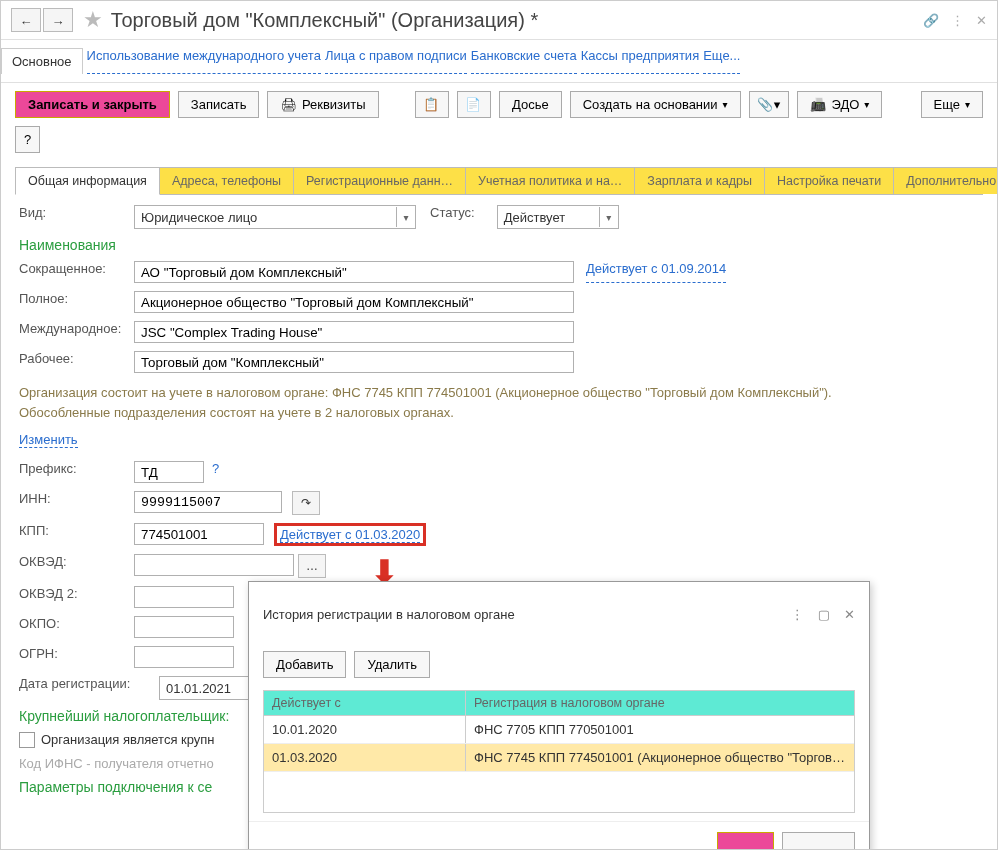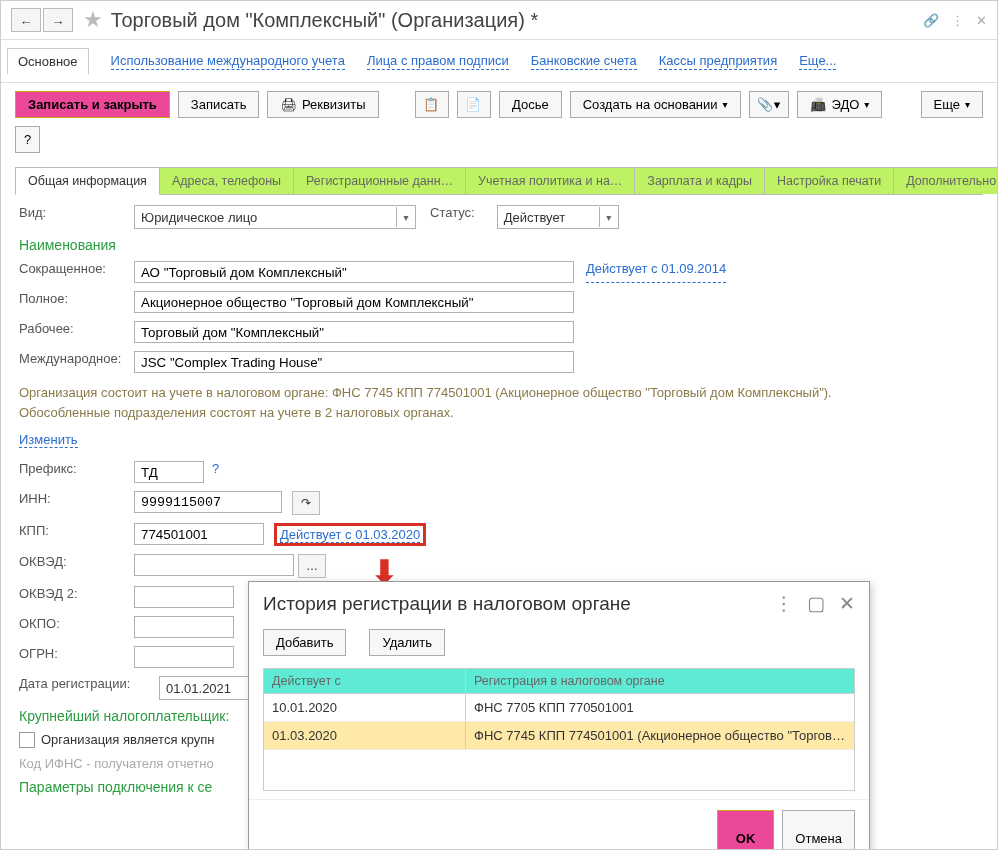--- a/index.html
+++ b/index.html
@@ -2,48 +2,48 @@
 <html><head>
 <meta charset="utf-8">
 <style>
 html,body{margin:0;padding:0;font-family:Arial,sans-serif;font-size:13px;color:#333;background:#fff}
 .window{width:998px;height:850px;border:1px solid #ccc;box-sizing:border-box;position:relative;overflow:hidden}
 .titlebar{display:flex;align-items:center;padding:6px 10px;border-bottom:1px solid #e0e0e0}
 .nav-btn{width:28px;height:22px;border:1px solid #bbb;background:#f5f5f5;margin-right:2px;display:flex;align-items:center;justify-content:center;cursor:pointer}
 .star{color:#bbb;font-size:22px;margin:0 8px}
 .title{font-size:20px;color:#444}
 .win-actions{margin-left:auto;display:flex;gap:12px;color:#aaa}
-.nav-links{padding:8px 6px;display:flex;gap:22px;align-items:center;border-bottom:1px solid #e0e0e0}
+.nav-links{padding:8px 0;display:flex;gap:4px;border-bottom:1px solid #e0e0e0}
 .nav-link{color:#2a6dce;text-decoration:none;cursor:pointer}
 .nav-link.dashed{border-bottom:1px dashed #2a6dce;padding-bottom:1px}
 .tab-active{border:1px solid #ccc;border-bottom:none;padding:5px 10px;background:#fff;color:#333}
 .toolbar{padding:8px 14px;display:flex;gap:8px;align-items:center;flex-wrap:wrap}
 .btn{border:1px solid #aaa;background:#f7f7f7;padding:5px 12px;cursor:pointer;display:inline-flex;align-items:center;gap:5px;font-size:13px}
 .btn.yellow{background:#ec4899;border-color:#c9a800;font-weight:bold}
 .btn.small{padding:5px 8px}
 .tabs{display:flex;border-bottom:1px solid #bbb;margin:6px 14px 0 14px}
-.tab{padding:6px 12px;border:1px solid #bbb;border-bottom:none;background:#bef264;cursor:pointer;margin-right:-1px;color:#666;font-size:12.5px;white-space:nowrap}
+.tab{padding:6px 12px;border:1px solid #bbb;border-bottom:none;background:#fde047;cursor:pointer;margin-right:-1px;color:#666;font-size:12.5px;white-space:nowrap}
 .tab.active{background:#fff;color:#333;position:relative;z-index:1;border-bottom:1px solid #fff;margin-bottom:-1px}
 .content{padding:10px 18px}
 .row{display:flex;margin-bottom:8px}
 .label{width:115px;color:#555;flex-shrink:0}
 .label-wide{width:140px}
 .input{border:1px solid #b0b0b0;padding:3px 6px;height:22px;box-sizing:border-box;background:#fff}
 .select{border:1px solid #b0b0b0;height:22px;display:flex;align-items:center;background:#fff}
 .select-val{padding:0 6px;flex:1}
 .select-btn{width:18px;height:20px;border-left:1px solid #b0b0b0;display:flex;align-items:center;justify-content:center;font-size:10px;color:#666}
 .section-title{color:#2a9d3f;font-size:14px;margin:8px 0}
 .link{color:#2a6dce;border-bottom:1px dashed #2a6dce;cursor:pointer}
 .info-text{color:#8a7a4a;font-size:13px;line-height:1.5;margin:10px 0}
 .red-box{border:3px solid #d93025;padding:1px 3px;display:inline-block}
 .arrow-down{position:absolute;color:#d93025;font-size:32px;left:370px;top:552px;font-weight:bold;pointer-events:none}
 .popup{position:absolute;left:247px;top:580px;width:620px;background:#fff;border:1px solid #999;box-shadow:2px 2px 8px rgba(0,0,0,0.2)}
-.popup-title{padding:10px 14px;font-size:19px;display:flex;align-items:center}
+.popup-title{padding:25px 14px;font-size:13px;display:flex;align-items:center}
 .popup-title span:first-child{flex:1}
-.popup-btns{padding:4px 14px;display:flex;gap:23px}
+.popup-btns{padding:4px 14px;display:flex;gap:8px}
 .popup-table{margin:8px 14px;border:1px solid #ccc}
 .popup-th{display:flex;background:#5eead4;border-bottom:1px solid #ccc}
 .popup-th>div{padding:5px 8px;color:#666;font-size:12.5px}
 .popup-tr{display:flex;border-bottom:1px solid #eee}
 .popup-tr>div{padding:6px 8px;font-size:13px;overflow:hidden;white-space:nowrap;text-overflow:ellipsis}
 .popup-tr.selected{background:#ffe9a8}
 .col1{width:185px;border-right:1px solid #ccc}
 .col2{flex:1}
 .popup-footer{padding:10px 14px;display:flex;justify-content:flex-end;gap:8px;border-top:1px solid #eee}
 .checkbox{width:14px;height:14px;border:1px solid #999;display:inline-block;margin-right:6px;vertical-align:middle}
@@ -134,26 +134,26 @@
     <div class="row">
       <div class="label">Сокращенное:</div>
       <input class="input" style="width: 440px;" value="АО &quot;Торговый дом Комплексный&quot;">
       <span class="link" style="margin-left:12px">Действует с 01.09.2014</span>
     </div>
     <div class="row">
       <div class="label">Полное:</div>
       <input class="input" style="width: 440px;" value="Акционерное общество &quot;Торговый дом Комплексный&quot;">
     </div>
     <div class="row">
+      <div class="label">Международное:</div>
+      <input class="input" style="width: 440px;" value="JSC &quot;Complex Trading House&quot;">
+    </div>
+    <div class="row">
       <div class="label">Рабочее:</div>
       <input class="input" style="width: 440px;" value="Торговый дом &quot;Комплексный&quot;">
-    </div>
-    <div class="row">
-      <div class="label">Международное:</div>
-      <input class="input" style="width: 440px;" value="JSC &quot;Complex Trading House&quot;">
     </div>
 
     <div class="info-text" style="max-width:830px">Организация состоит на учете в налоговом органе: ФНС 7745 КПП 774501001 (Акционерное общество "Торговый дом Комплексный"). Обособленные подразделения состоят на учете в 2 налоговых органах.</div>
     <div><span class="link">Изменить</span></div>
 
     <div style="height:14px"></div>
 
     <div class="row">
       <div class="label">Префикс:</div>
       <input class="input" style="width: 70px;" value="ТД">

